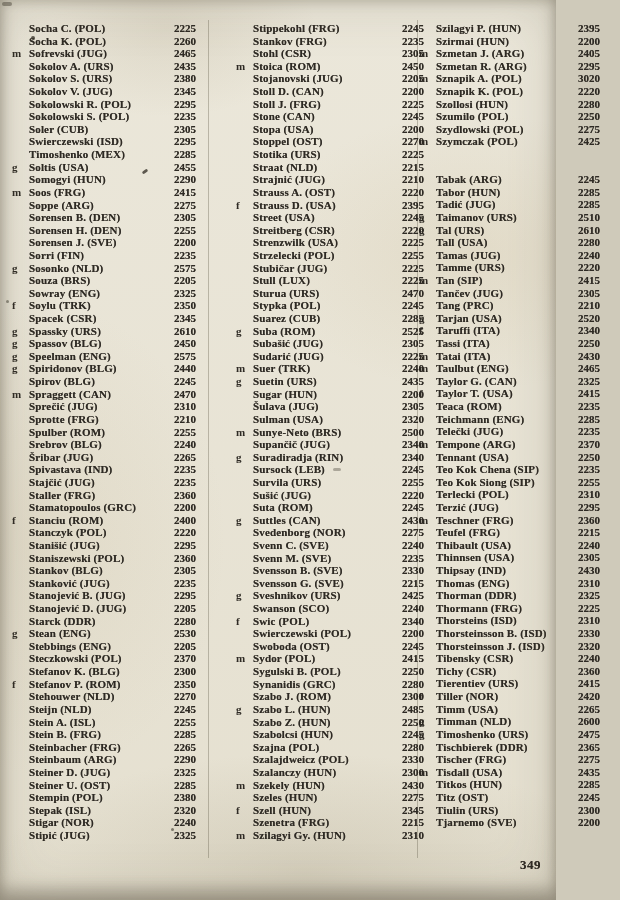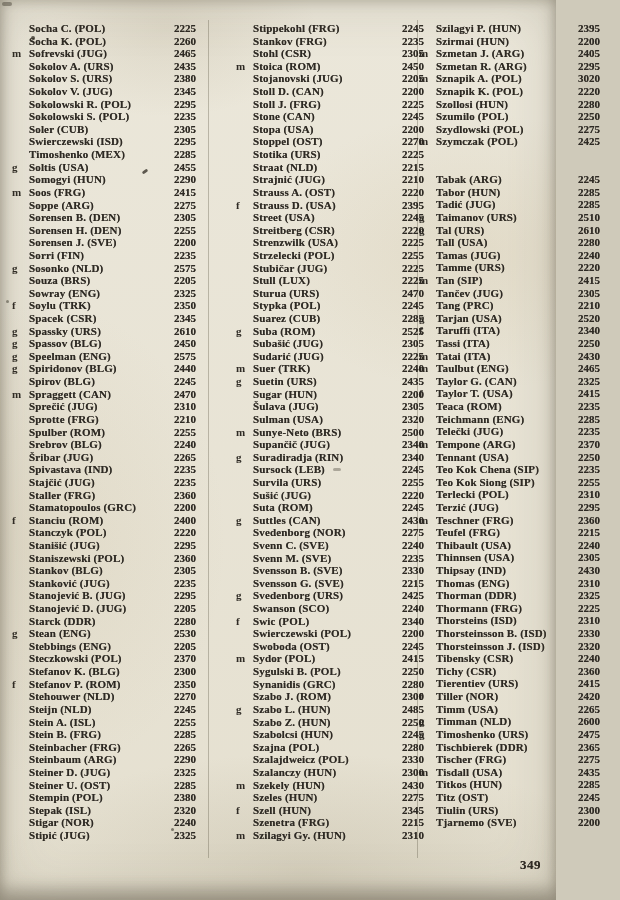--- a/index.html
+++ b/index.html
@@ -609,21 +609,21 @@
         <span class="n">Svensson B. (SVE)</span>
         <span class="r">2330</span>
       </div>
       <div class="row">
         <span class="t"></span>
         <span class="n">Svensson G. (SVE)</span>
         <span class="r">2215</span>
       </div>
       <div class="row">
         <span class="t">g</span>
-        <span class="n">Svedenborg (URS)</span>
+        <span class="n">Sveshnikov (URS)</span>
         <span class="r">2425</span>
       </div>
       <div class="row">
         <span class="t"></span>
         <span class="n">Swanson (SCO)</span>
         <span class="r">2240</span>
       </div>
       <div class="row">
         <span class="t">f</span>
         <span class="n">Swic (POL)</span>

